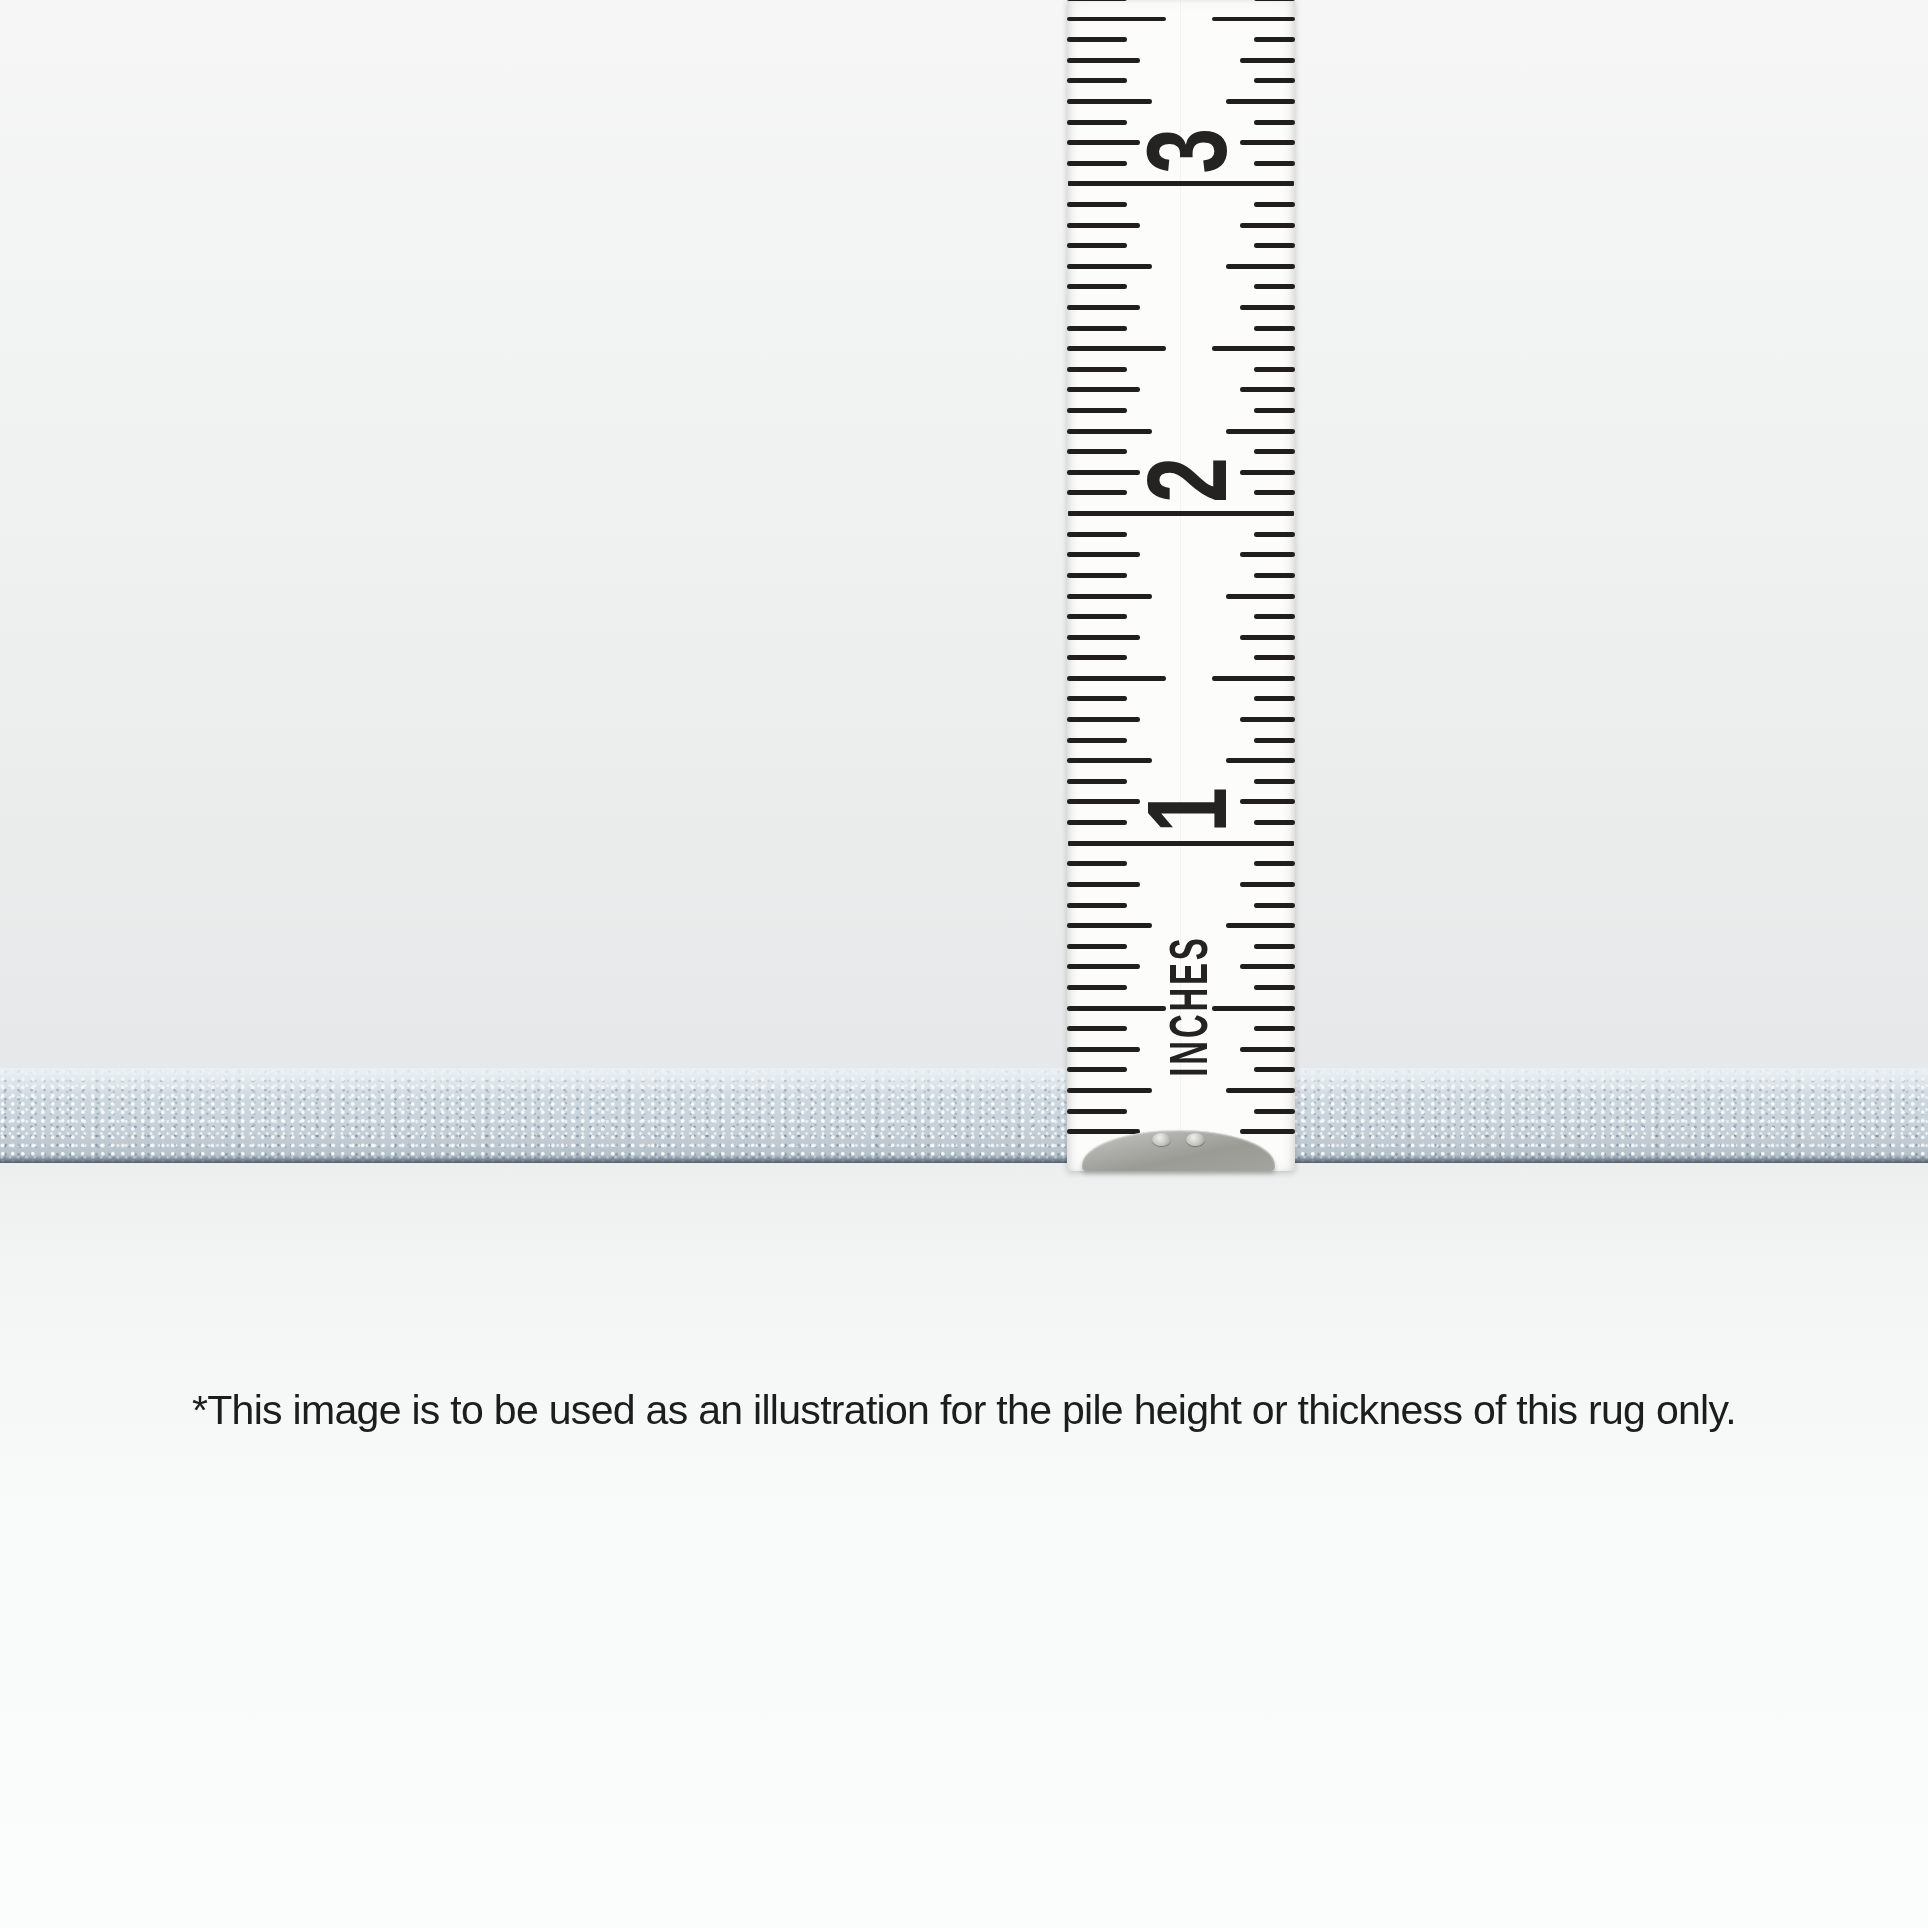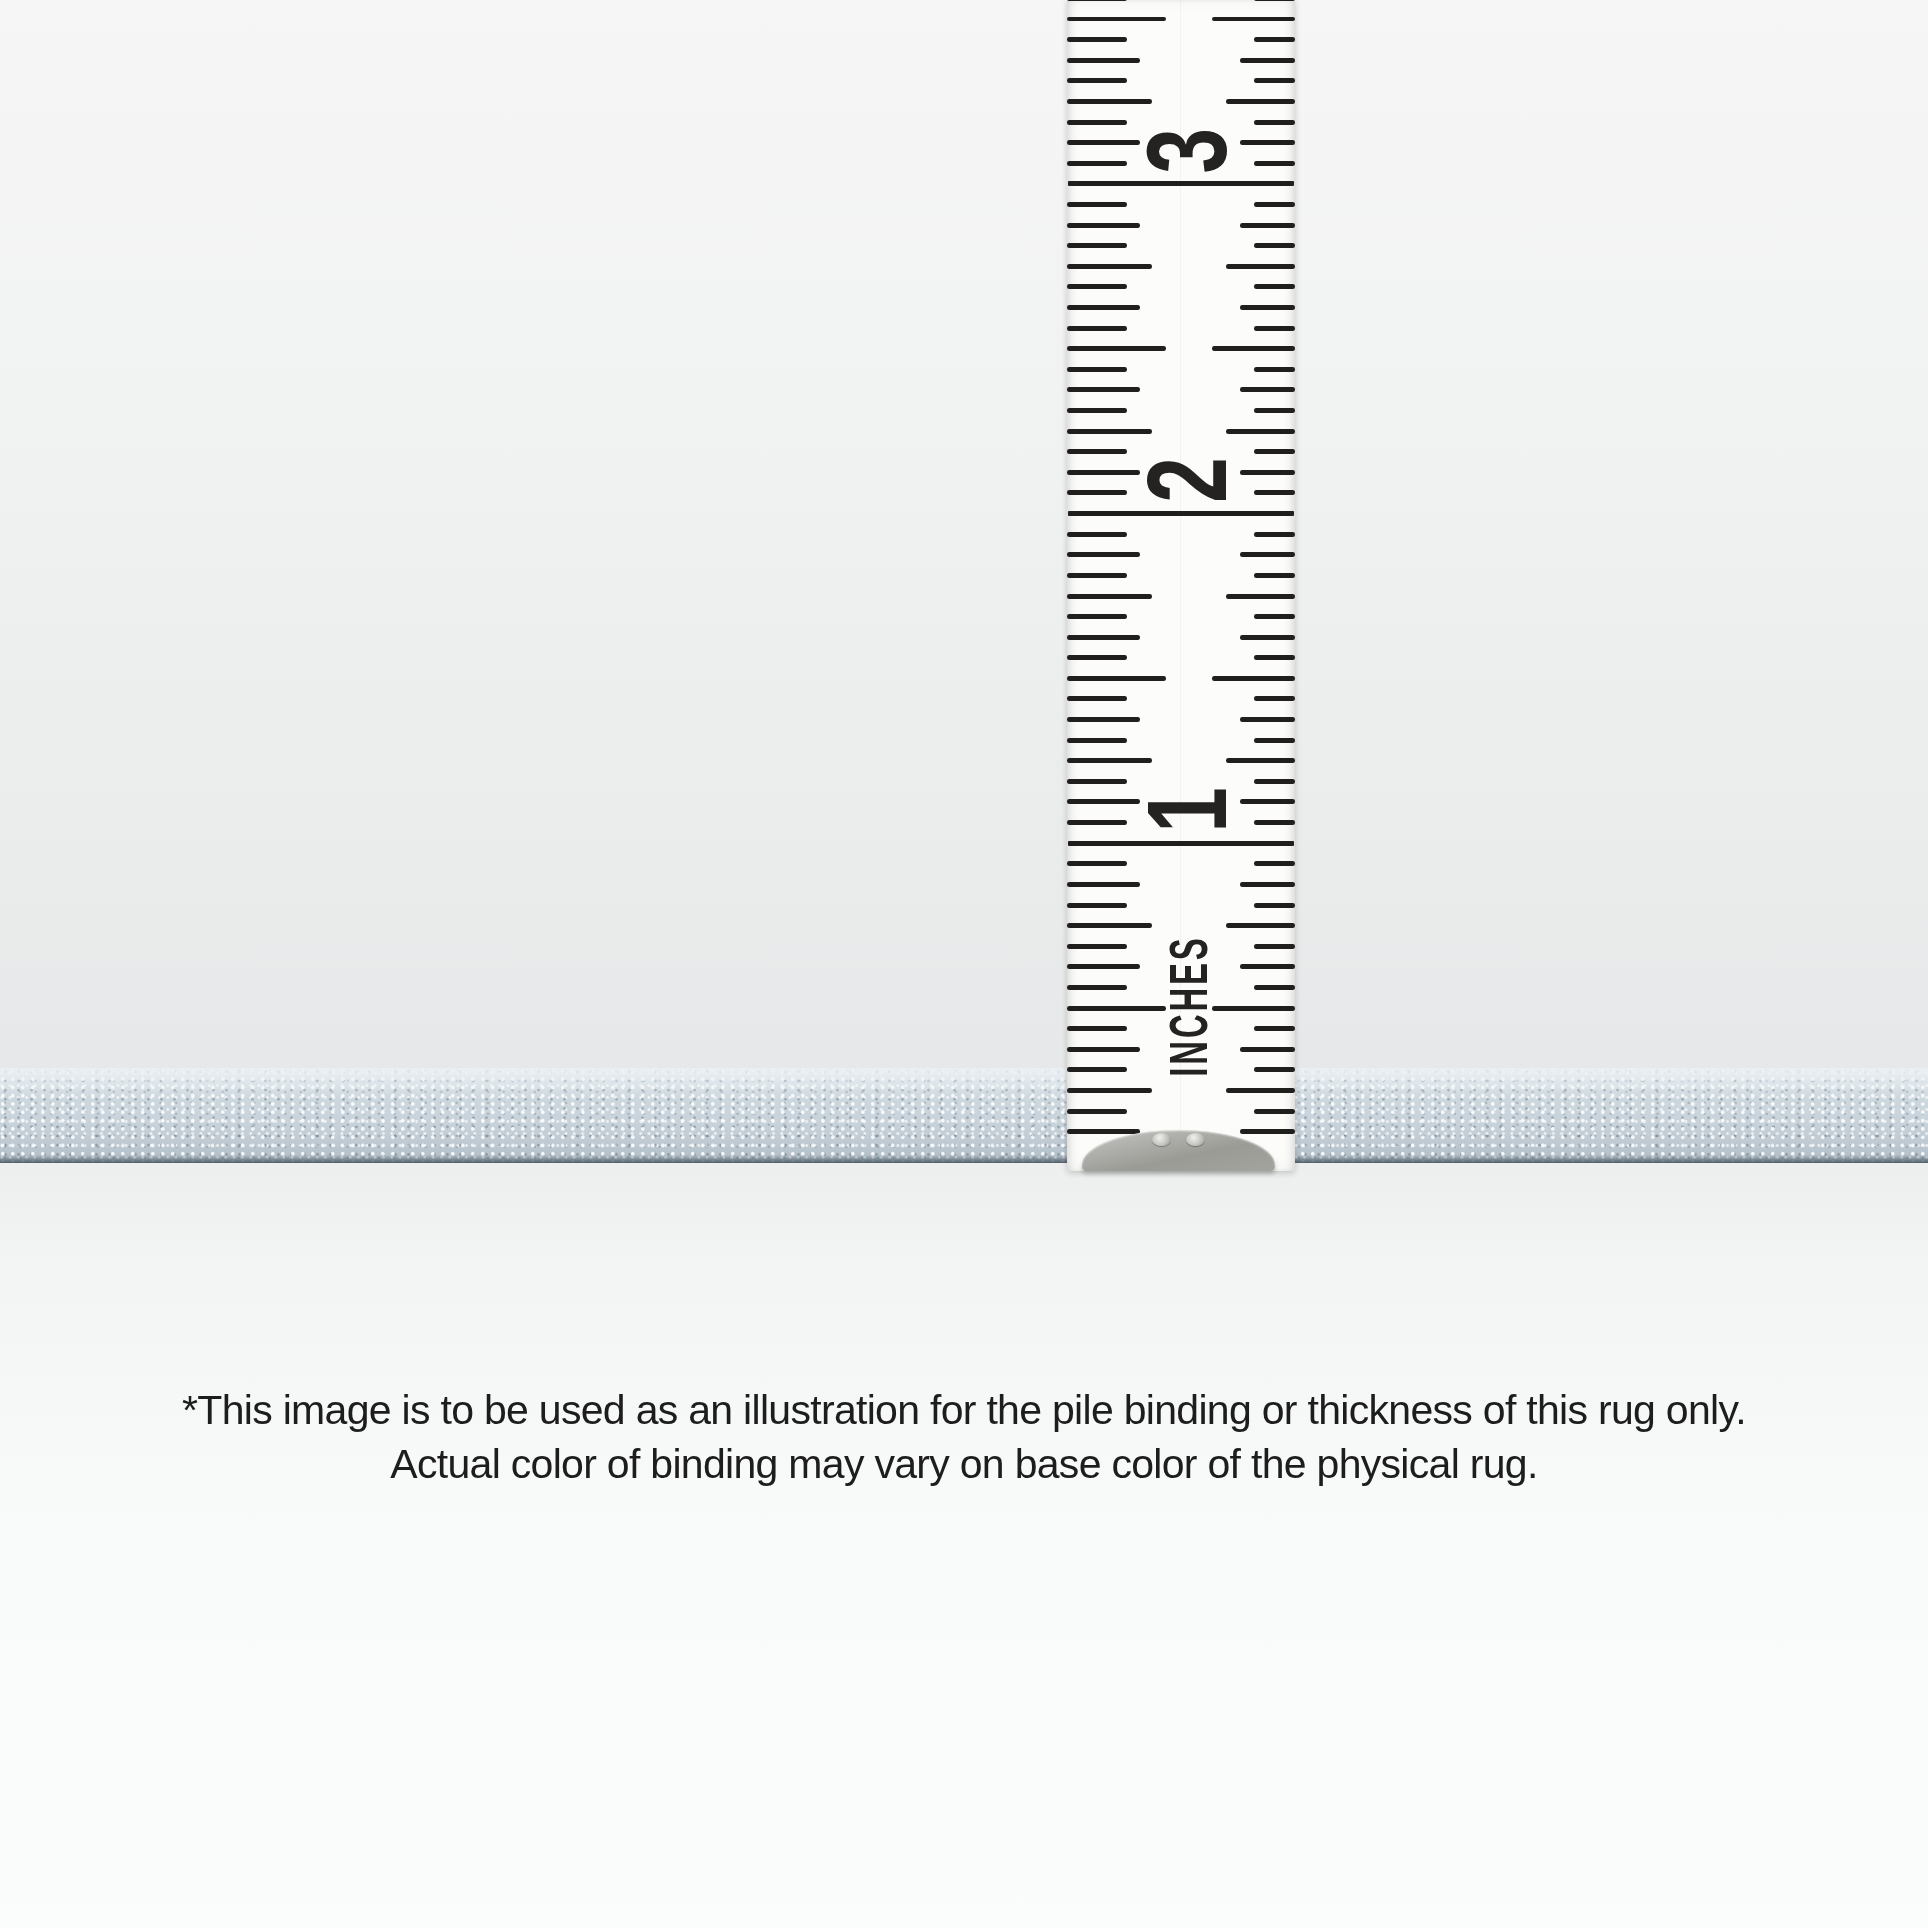--- a/index.html
+++ b/index.html
@@ -250,18 +250,17 @@
         <div class="ruler-num" style="top: 151px;">3</div>
       </div>
     <div class="ruler-unit">INCHES</div>
     <div class="metal-cap">
       <div class="rivet r1"></div>
       <div class="rivet r2"></div>
     </div>
   </div>
 
   <div class="disclaimer">
-    <p>*This image is to be used as an illustration for the pile binding or thickness of this rug only.</p>
-    <p>Actual color of binding may vary on base color of the physical rug.</p>
+    <p>*This image is to be used as an illustration for the pile height or thickness of this rug only.</p>
   </div>
 
 </div>
 
 
 </body></html>

